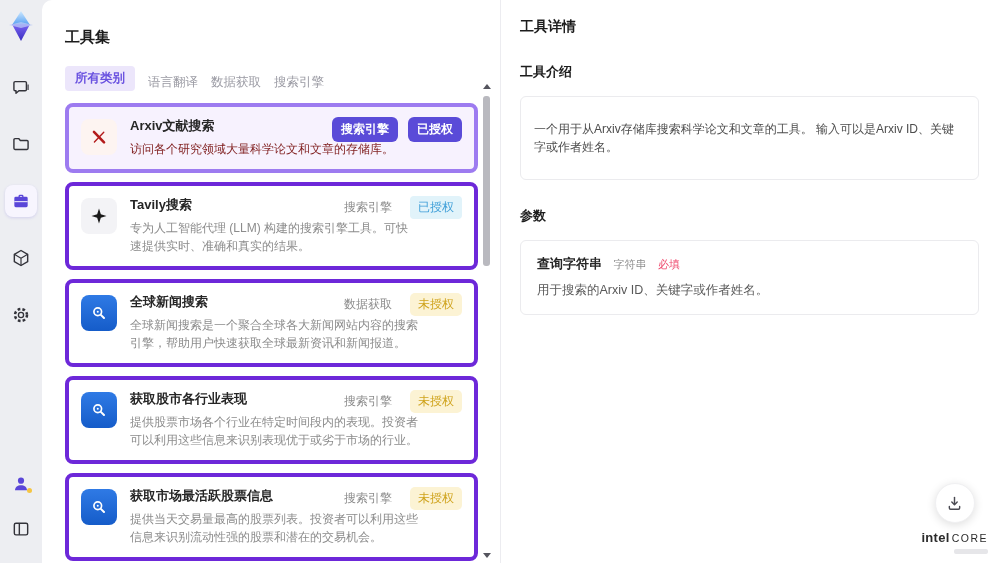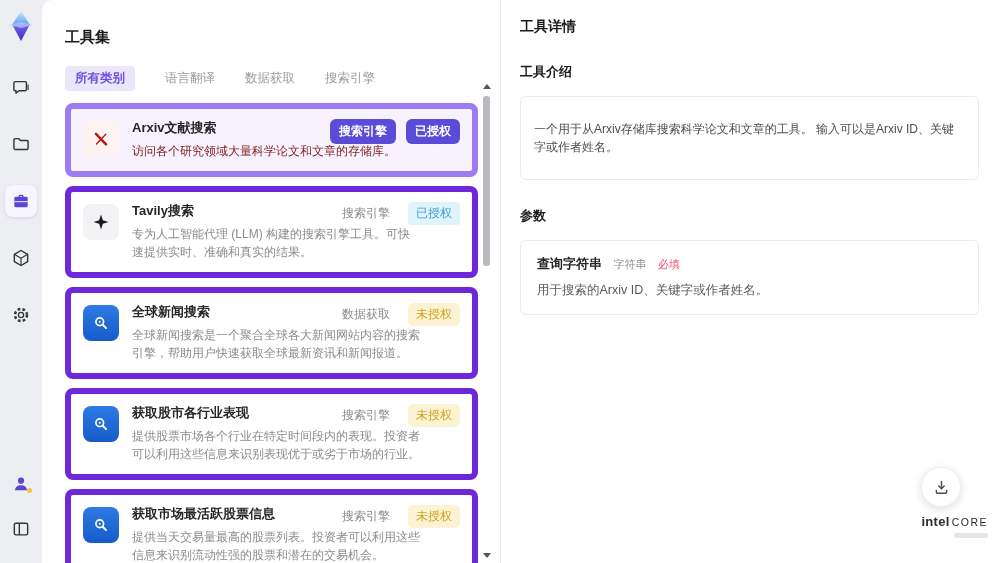--- a/index.html
+++ b/index.html
@@ -19,28 +19,28 @@
   .ic { display: block; }
 
   
   .main { position: absolute; left: 42px; top: 0; right: 0; bottom: 0; background: #fff;
           border-top-left-radius: 10px; }
 
   
   .list-panel { position: absolute; left: 0; top: 0; width: 458px; height: 100%;
                 padding: 28px 0 0 23px; }
   .page-title { font-size: 15px; font-weight: bold; color: #1c1c1c; }
-  .tabs { margin-top: 19px; display: flex; align-items: center; gap: 30px;
+  .tabs { margin-top: 19px; display: flex; align-items: flex-end; gap: 13px;
           font-size: 12.5px; color: #9a9aa3; }
   .tab { cursor: pointer; white-space: nowrap; }
   .tab.active { background: #ece6fb; color: #6a52e0; font-weight: bold;
                 padding: 4px 10px; border-radius: 4px; }
   .cards { margin-top: 12px; display: flex; flex-direction: column; gap: 9px; width: 413px; }
   .card { position: relative; display: flex; gap: 13px; padding: 10px 12px 11px;
-          border: 6px solid #6d28d9; border-radius: 8px; background: #fff; cursor: pointer; }
+          border: 4px solid #6d28d9; border-radius: 8px; background: #fff; cursor: pointer; }
   .card.selected { background: #f7f2fe; border-color: #9d7bf0; }
   .card-icon { width: 36px; height: 36px; border-radius: 8px; flex: none; margin-top: 2px;
                display: flex; align-items: center; justify-content: center; }
   .icon-bg-arxiv { background: #fdf4f1; }
   .icon-bg-tavily { background: #f3f3f6; }
   .icon-bg-blue { background: linear-gradient(180deg,#2f7ae5,#155cc9); }
   .icon-bg-paper { background: #f5f5f7; }
   .card-title { font-size: 13px; font-weight: bold; color: #262626; margin-bottom: 5px; }
   .card-desc { font-size: 12px; color: #8c8c8c; line-height: 1.5; max-width: 288px; }
   .card.selected .card-desc { color: #7f1d1d; }
@@ -71,22 +71,22 @@
   .intro-box { margin-top: 15px; border: 1px solid #ebebee; border-radius: 6px;
                padding: 23px 13px; font-size: 12px; color: #4d4d4d; line-height: 1.5; }
   .param-box { margin-top: 15px; border: 1px solid #ebebee; border-radius: 6px;
                padding: 13px 16px 15px; }
   .param-name { font-size: 13px; font-weight: bold; color: #262626; margin-top: 16px; }
   .param-type { font-size: 11px; color: #8c8c8c; margin-left: 7px; }
   .param-required { font-size: 11px; color: #ef4a6e; margin-left: 7px; }
   .param-desc { font-size: 12.5px; color: #595959; margin-top: 9px; }
 
   
-  .float-actions { position: absolute; right: 12px; bottom: 25px; display: flex;
-                   flex-direction: column; align-items: flex-start; }
+  .float-actions { position: absolute; right: 12px; bottom: 9px; display: flex;
+                   flex-direction: column; align-items: center; }
   .download-btn { width: 40px; height: 40px; border-radius: 50%; background: #fff;
                   border: 1px solid #f0f0f2; box-shadow: 0 2px 10px rgba(0,0,0,.13);
                   display: flex; align-items: center; justify-content: center; cursor: pointer; }
   .intel-mark { margin-top: 5px; color: #2b2b2b; white-space: nowrap; }
   .intel-word { font-size: 13px; font-weight: bold; letter-spacing: .3px; }
   .core-word { font-size: 10.5px; font-weight: normal; letter-spacing: 1.5px; margin-left: 2px; }
   .intel-sub { width: 34px; height: 5px; background: #e6e6e9; border-radius: 2px;
                margin: 3px 0 0 auto; }
 </style>
 </head>

